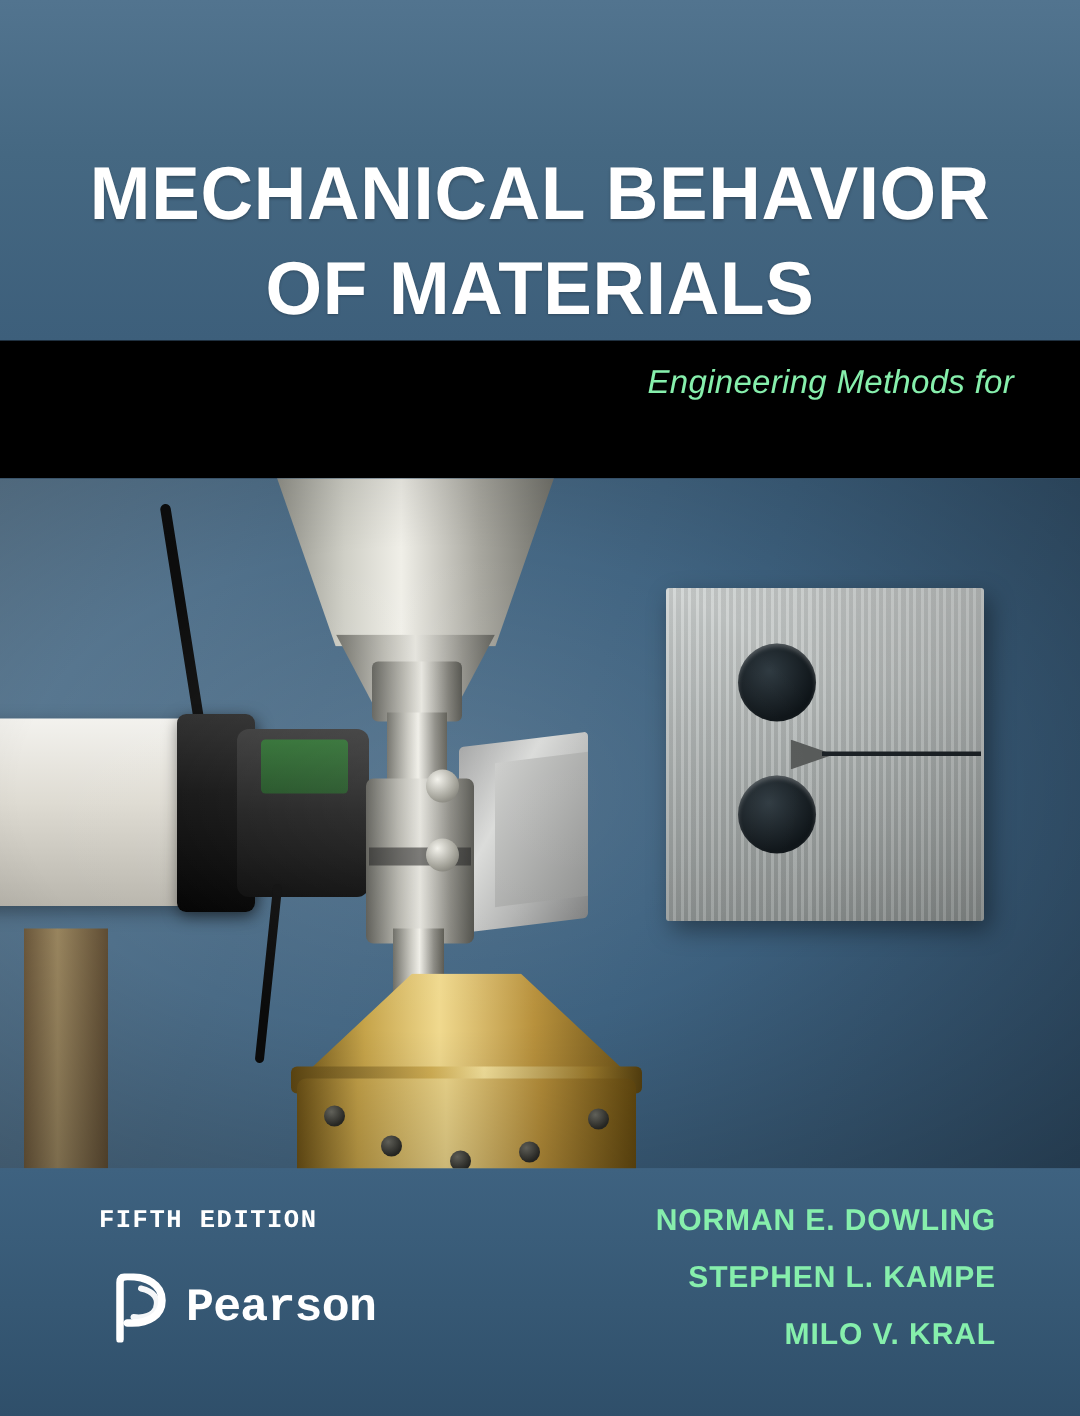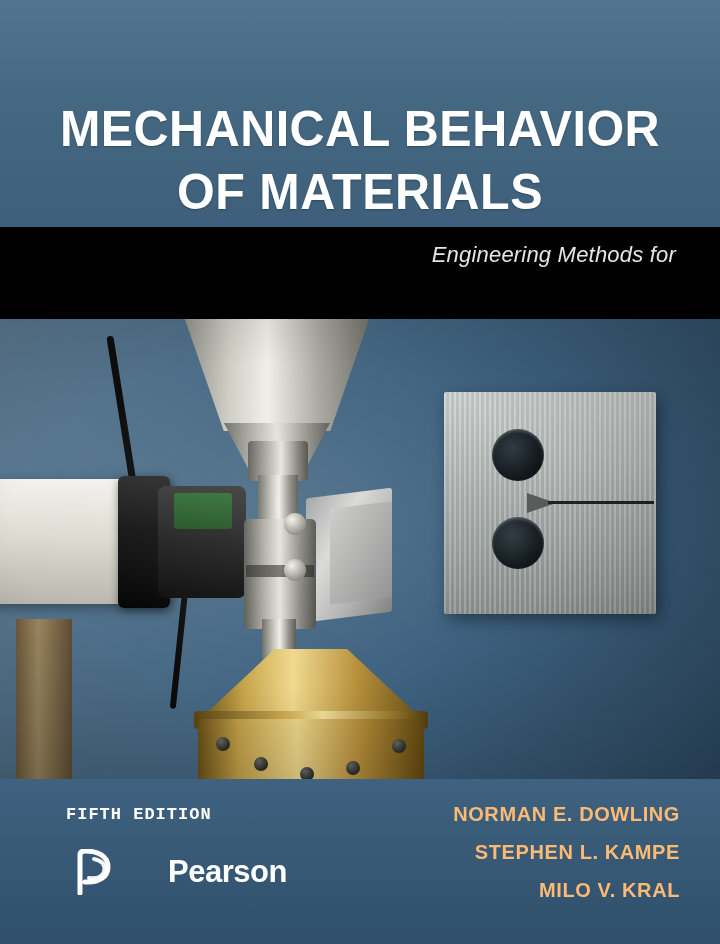--- a/index.html
+++ b/index.html
@@ -51,21 +51,21 @@
   .sub-band {
     position: absolute;
     left: 0; top: 227px;
     width: 720px;
     height: 92px;
     background: #000000;
   }
   .subtitle {
     position: absolute;
     right: 44px;
-    color: #e5e5e5;
+    color: #86efac;
     font-style: italic;
     font-size: 22px;
     text-align: right;
     line-height: 1.45;
     letter-spacing: 0.2px;
   }
   .sub-1 { top: 239px; }
   .sub-2 { top: 272px; }
 
   
@@ -291,22 +291,22 @@
     position: absolute;
     left: 66px; top: 805px;
     color: #ffffff;
     font-size: 17px;
     font-weight: bold;
     letter-spacing: 1px;
     font-family: Liberation Mono, monospace;
   }
   .authors {
     position: absolute;
-    right: 40px;
-    color: #fdba74;
+    right: 56px;
+    color: #86efac;
     font-size: 20px;
     font-weight: bold;
     letter-spacing: 0.6px;
   }
   .author-1 { top: 803px; }
   .author-2 { top: 841px; }
   .author-3 { top: 879px; }
 
   
   .pearson {
@@ -317,22 +317,21 @@
   }
   .pearson-mark {
     width: 44px; height: 46px;
     margin-right: 8px;
   }
   .pearson-word {
     color: #ffffff;
     font-size: 31px;
     font-weight: bold;
     letter-spacing: -0.5px;
-    font-family: Liberation Sans, sans-serif;
-    margin-left: 44px;
+    font-family: Liberation Mono, monospace;
   }
 </style>
 </head>
 <body>
 
 <div id="cover">
 
   <div class="top-band"></div>
   <div class="title-line title-1">MECHANICAL BEHAVIOR</div>
   <div class="title-line title-2">OF MATERIALS</div>

